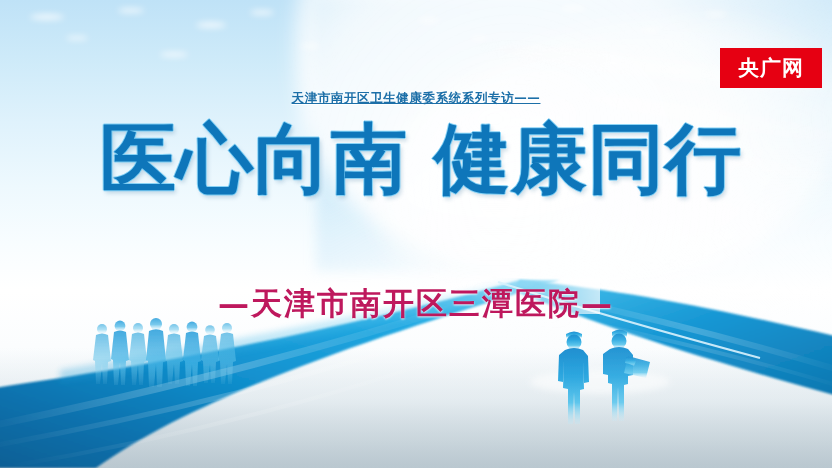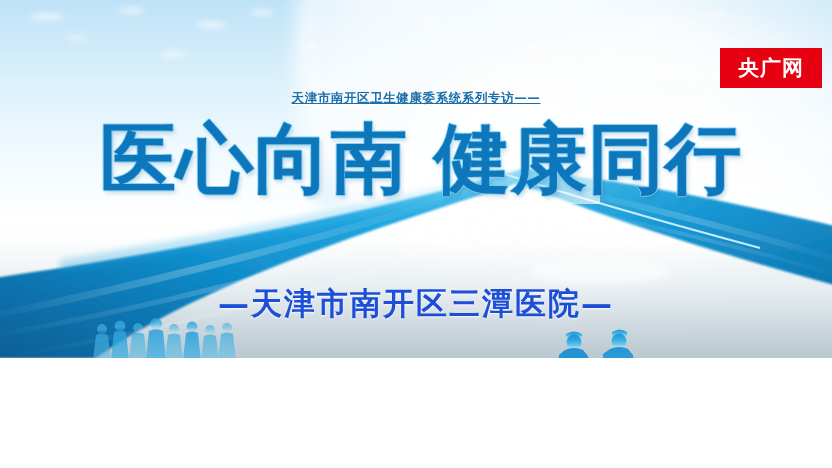--- a/index.html
+++ b/index.html
@@ -7,21 +7,21 @@
     padding: 0;
     background: #ffffff;
   }
   body {
     font-family: "Liberation Sans", "DejaVu Sans", sans-serif;
   }
 
   #stage {
     position: relative;
     width: 832px;
-    height: 358px;
+    height: 468px;
     overflow: hidden;
     background: #eaf6fd;
   }
 
   
 
   .bg-sky {
     position: absolute;
     inset: 0;
     background:
@@ -182,21 +182,21 @@
        2px  3px 4px rgba(10,80,130,0.20);
     margin-left: 10px;
   }
   .main-title .gap { display: inline-block; width: 26px; }
 
   .subtitle {
     position: absolute;
     left: 0; right: 0;
     top: 283px;
     text-align: center;
-    color: #1d4ed8;
+    color: #be185d;
     font-size: 31px;
     font-weight: 700;
     letter-spacing: 2px;
     font-family: "DejaVu Sans", "Liberation Sans", sans-serif;
     white-space: nowrap;
     text-shadow: 0 1px 2px rgba(255,255,255,0.85);
   }
 
   
   .crowd-left {

